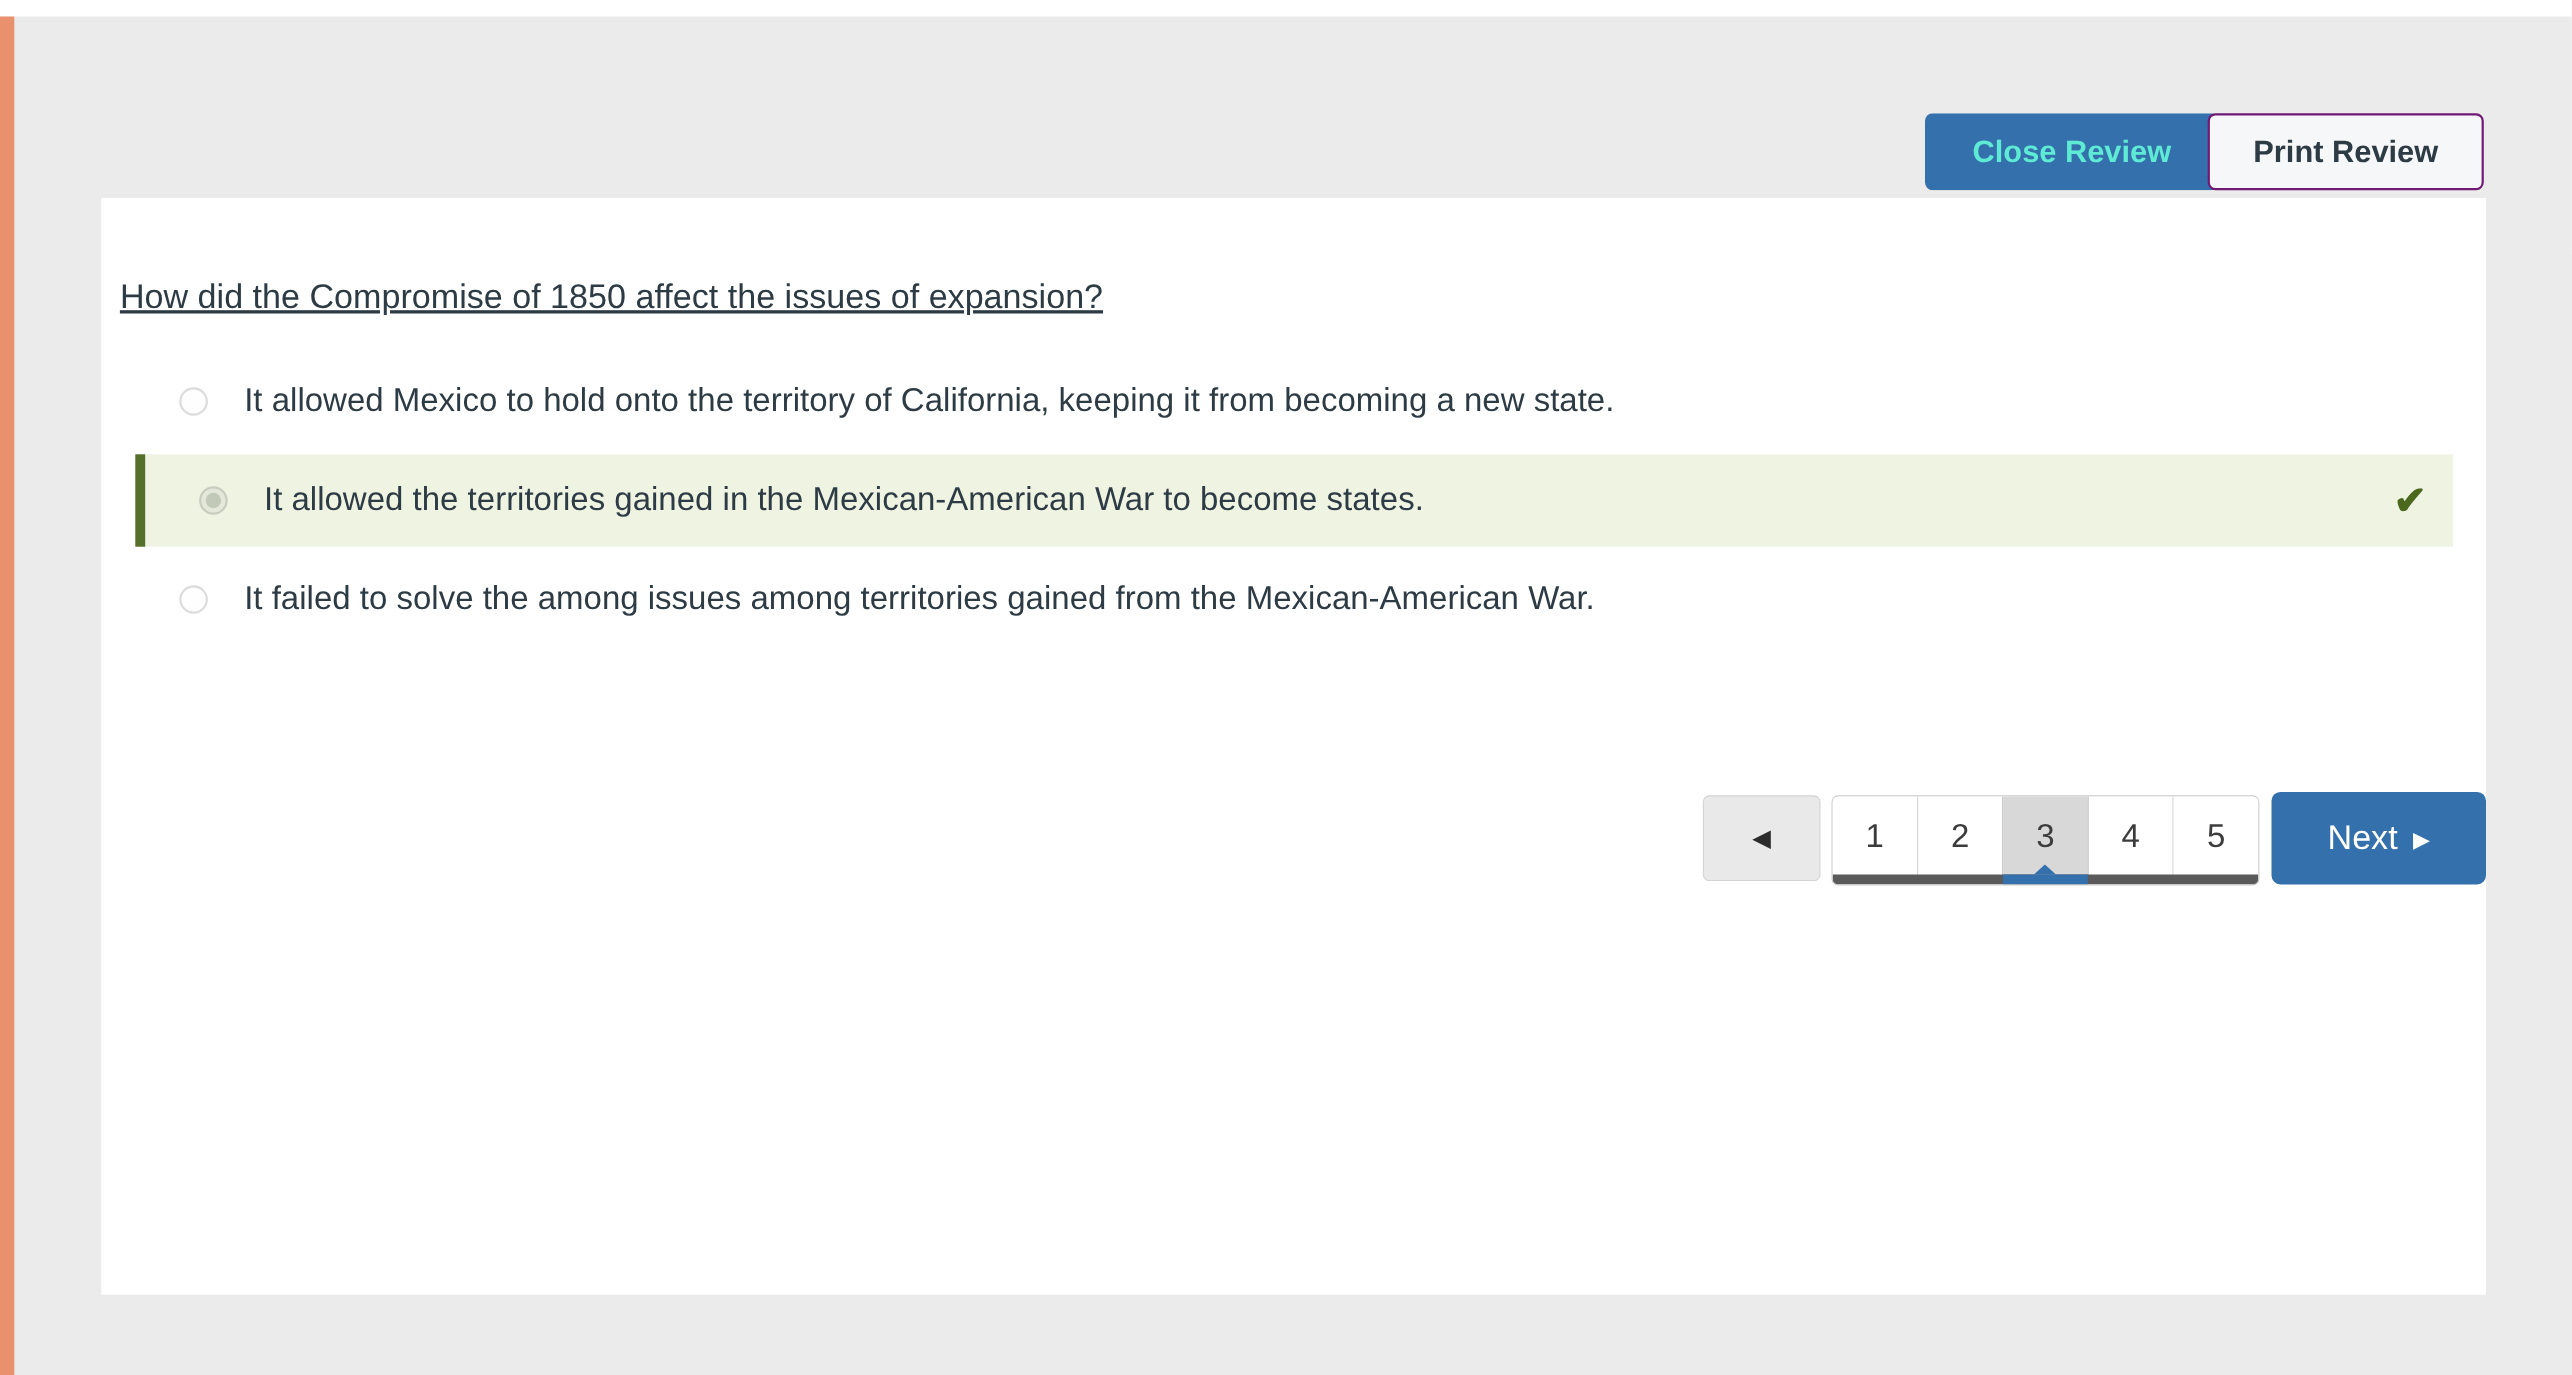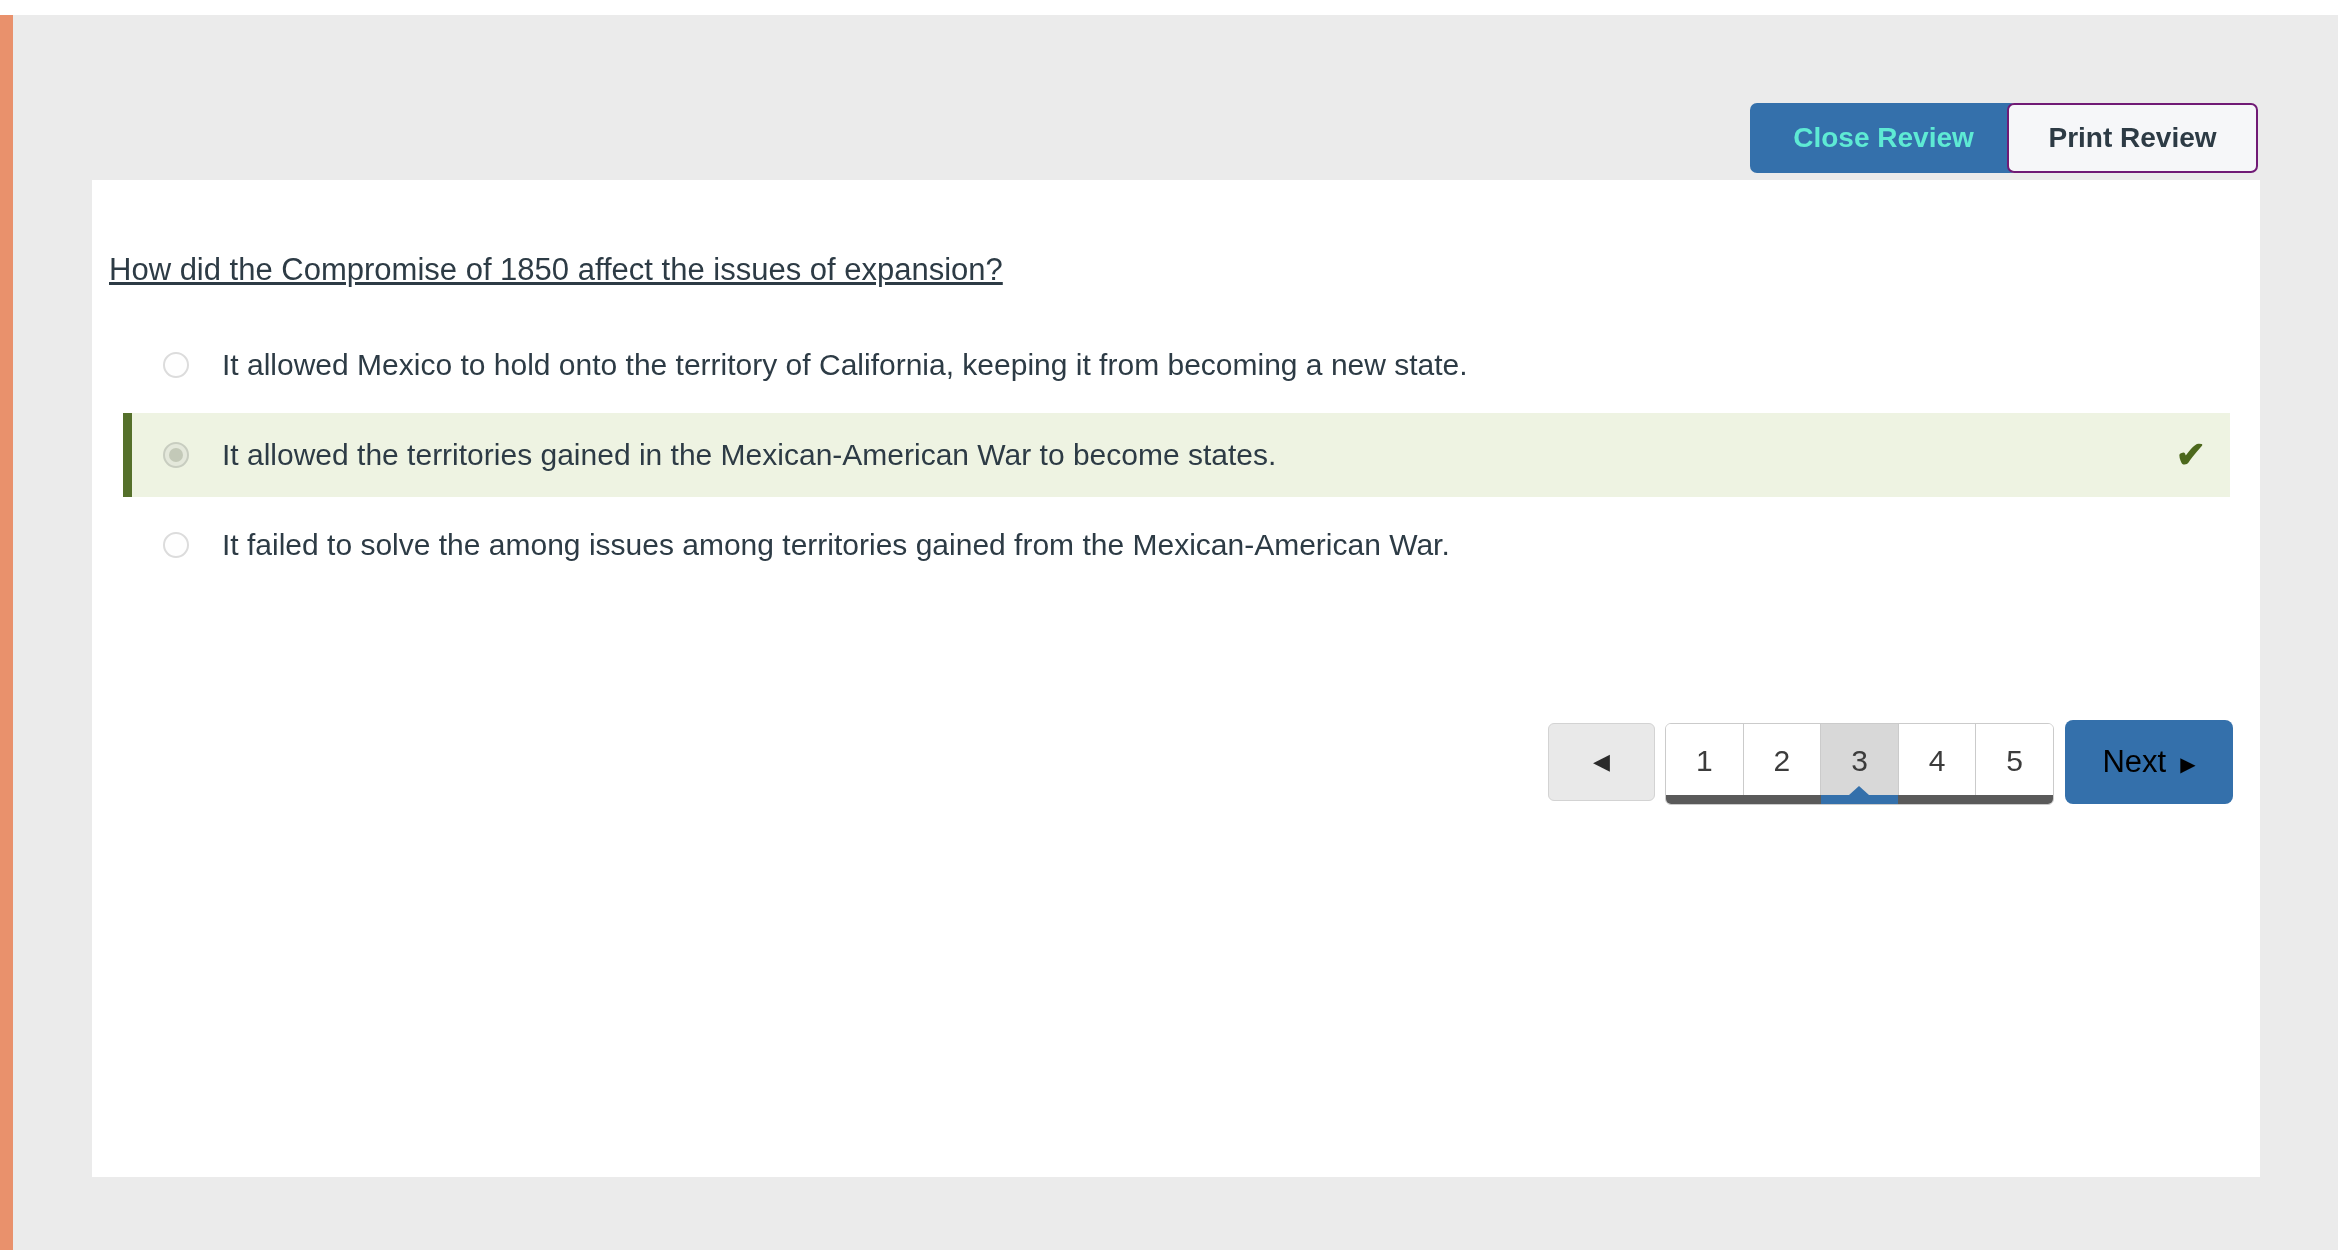--- a/index.html
+++ b/index.html
@@ -60,21 +60,21 @@
   }
   .option-row {
     position: relative;
     height: 84px;
     display: flex; align-items: center;
     padding-left: 40px;
   }
   .option-row.is-correct {
     background: #eef3e2;
     border-left: 9px solid #55702b;
-    padding-left: 31px;
+    padding-left: 49px;
   }
   .radio {
     width: 26px; height: 26px;
     border-radius: 50%;
     border: 2px solid #dcdcdc;
     background: #fefefe;
     flex: 0 0 auto;
     position: relative;
   }
   .option-row.is-correct .radio {
@@ -144,22 +144,22 @@
   .pg-notch {
     position: absolute; left: 50%; bottom: 9px;
     transform: translateX(-50%);
     width: 0; height: 0;
     border-left: 10px solid transparent;
     border-right: 10px solid transparent;
     border-bottom: 9px solid #3470ab;
   }
   .pg-next {
     position: absolute; left: 1973px; top: 540px;
-    width: 168px; height: 84px;
-    background: #3470ab; color: #000000;
+    width: 195px; height: 84px;
+    background: #3470ab; color: #ffffff;
     border-radius: 8px;
     display: flex; align-items: center; justify-content: center;
     font-size: 31px;
     cursor: pointer;
     gap: 14px;
   }
   .pg-next .next-arrow { font-size: 20px; padding-top: 3px; }
 </style>
 </head>
 <body>

